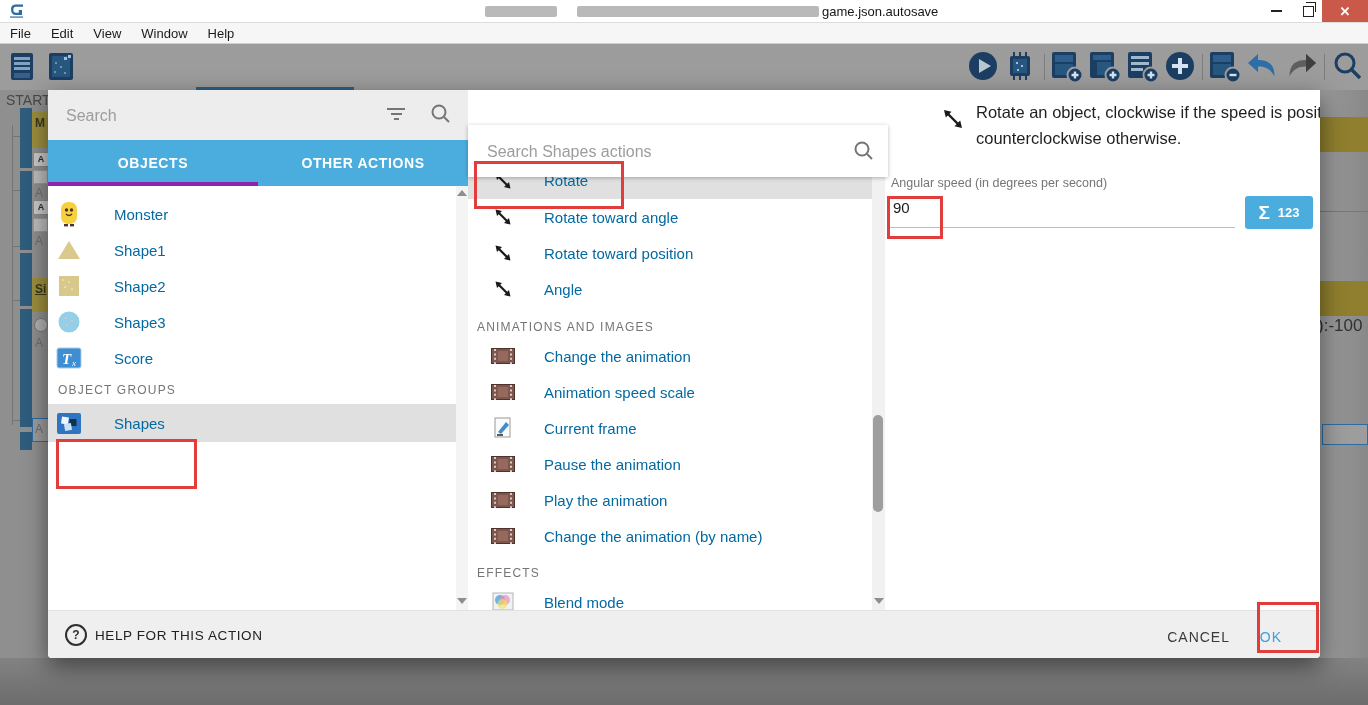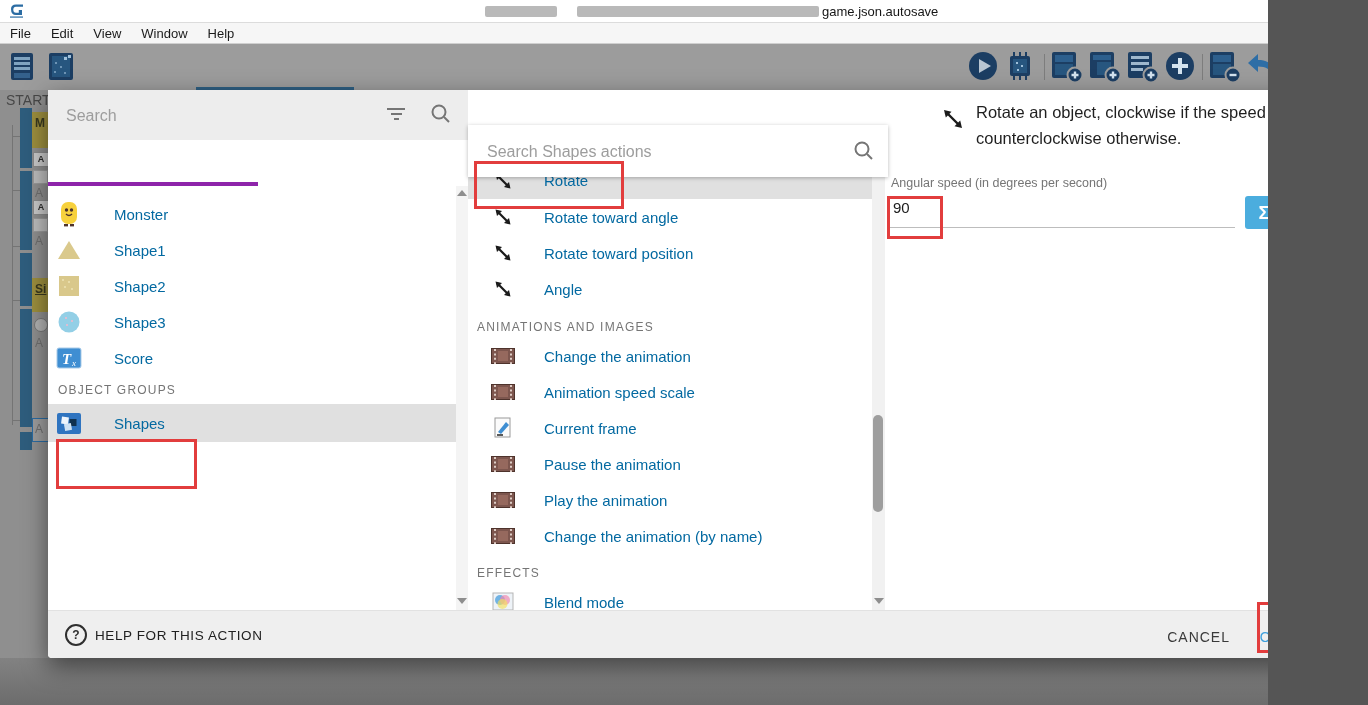--- a/index.html
+++ b/index.html
@@ -1,16 +1,16 @@
 <!DOCTYPE html>
 <html><head>
 <meta charset="utf-8">
 <style>
   html,body{margin:0;padding:0;background:#555;}
-  #root{position:relative;width:1268px;height:705px;background:#fff;overflow:hidden;
+  #root{position:relative;width:1368px;height:705px;background:#fff;overflow:hidden;
         font-family:"Liberation Sans",sans-serif;box-shadow:inset 0 0 0 1px #8a8a8a;}
   
   .titlebar{position:absolute;left:0;top:0;width:1368px;height:22px;background:#fff;border-bottom:1px solid #dcdcdc;}
   .tb-logo{position:absolute;left:8px;top:3px;}
   .tb-redact{position:absolute;top:6px;height:11px;background:#b9b9b9;border-radius:2px;}
   .tb-title{position:absolute;left:822px;top:4px;font-size:13px;color:#151515;white-space:nowrap;}
   .winbtn{position:absolute;top:0;height:22px;display:flex;align-items:center;justify-content:center;cursor:default;}
   .btn-min{left:1262px;width:28px;}
   .btn-min i{display:block;width:11px;height:2px;background:#222;}
   .btn-restore{left:1294px;width:28px;}
@@ -275,20 +275,24 @@
             <i style="width:11px;"></i>
             <i style="width:5px;"></i>
           </span>
         <span class="mag" style="left:382px;top:13px;">
           <svg width="22" height="22">
               <circle cx="9" cy="9" r="6.5" fill="none" stroke="#757575" stroke-width="2"></circle>
               <line x1="14" y1="14" x2="19" y2="19" stroke="#757575" stroke-width="2"></line>
             </svg>
         </span>
       </div>
+      <div class="tabs">
+        <div class="tab">OBJECTS</div>
+        <div class="tab">OTHER ACTIONS</div>
+      </div>
       <div class="tab-underline"></div>
 
       <div class="objlist" style="padding-top:10px;box-sizing:border-box;">
         <div class="row">
           <span class="ric">
             <svg width="26" height="26">
                 <rect x="5" y="1" width="16" height="22" rx="7" fill="#f7d13d"></rect>
                 <circle cx="10.5" cy="9" r="1.7" fill="#4e342e"></circle>
                 <circle cx="15.5" cy="9" r="1.7" fill="#4e342e"></circle>
                 <path d="M10 13 q3 2.8 6 0" stroke="#4e342e" stroke-width="1.4" fill="none"></path>

